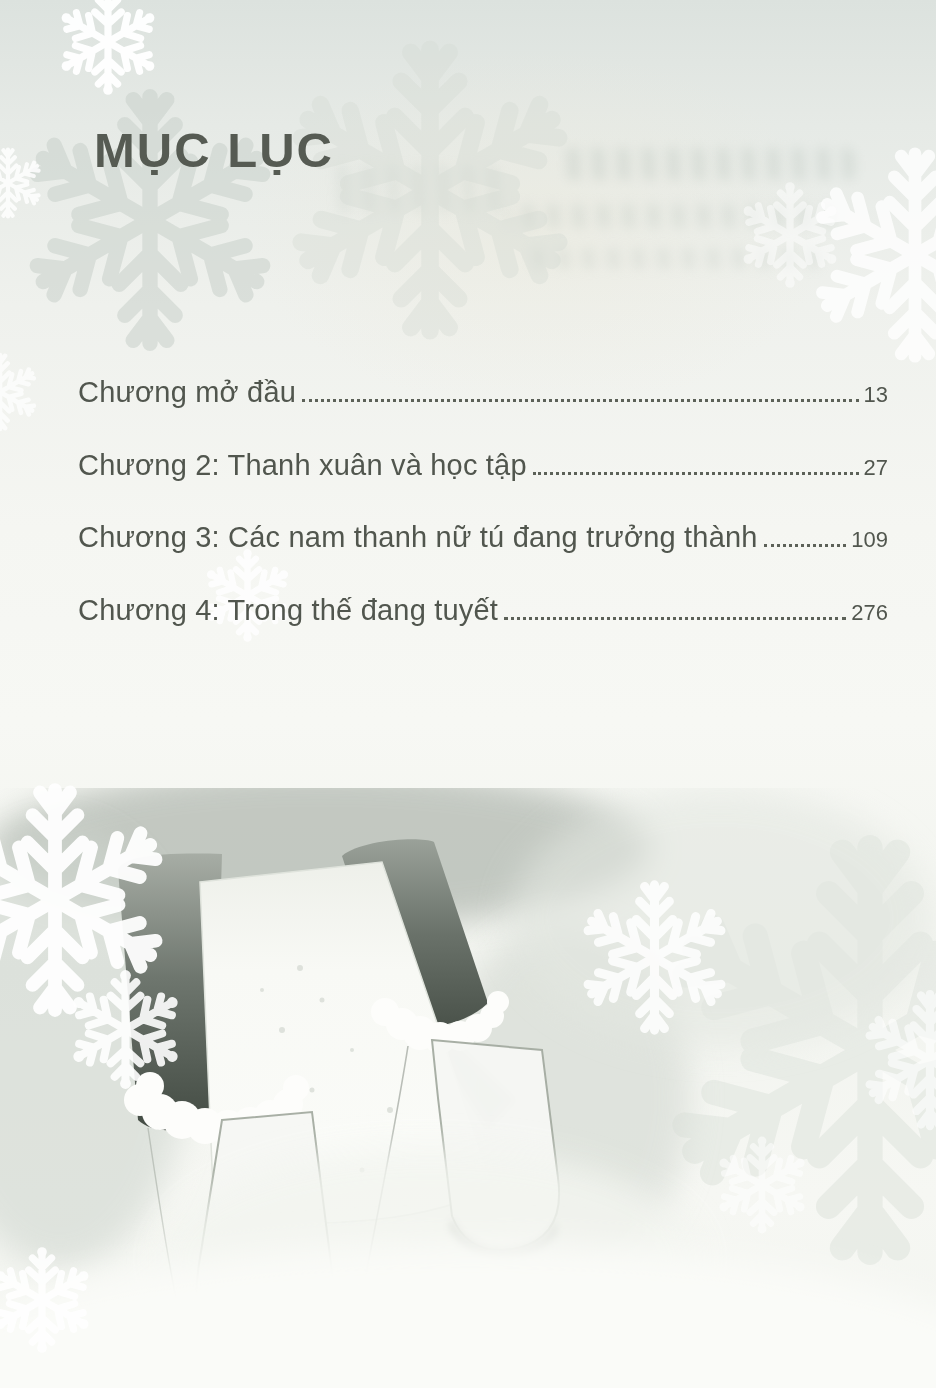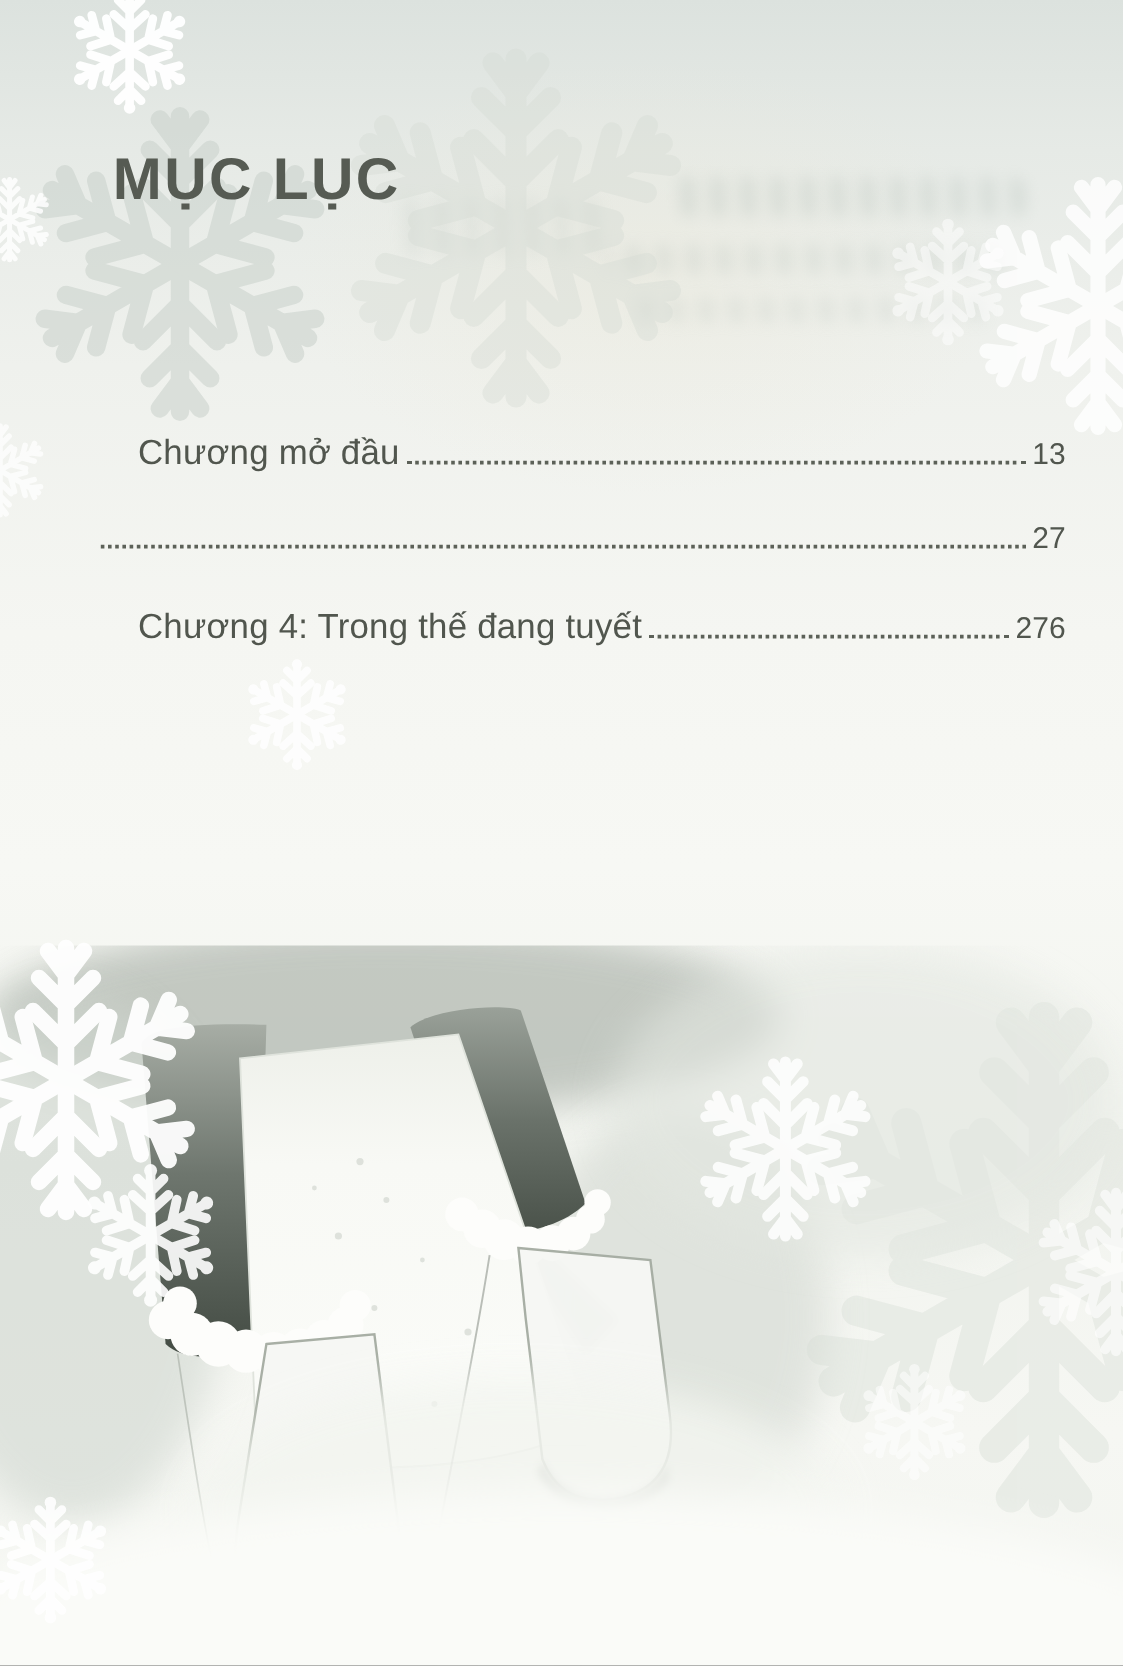--- a/index.html
+++ b/index.html
@@ -21,23 +21,23 @@
   .flake { position:absolute; pointer-events:none; }
   
   #title {
     position:absolute; left:94px; top:122px;
     font-size:49px; font-weight:600; letter-spacing:2px;
     color:#565b53;
   }
   
   #toc { position:absolute; left:78px; top:362px; width:810px; }
   .toc-row { display:flex; align-items:baseline; height:31px; margin-bottom:41.5px; }
-  .toc-label { font-size:29px; color:#51564e; white-space:nowrap; letter-spacing:.2px;margin-left:37px; }
+  .toc-label { font-size:29px; color:#51564e; white-space:nowrap; letter-spacing:.2px; }
   .toc-dots { flex:1 1 auto; border-bottom:3.4px dotted #5c6158; margin:0 5px 6px 6px; min-width:24px; }
-  .toc-page { font-size:25px; color:#51564e; }
+  .toc-page { font-size:22px; color:#51564e;margin-top:20px; }
   
   #illustration { position:absolute; left:0; top:788px; }
 </style>
 </head>
 <body>
 
 <svg width="0" height="0" style="position:absolute" aria-hidden="true">
   <defs>
     <g id="flake-fern" stroke="currentColor" stroke-width="5.5" stroke-linecap="round" fill="none">
       <path transform="rotate(0)" d="M0,2 L0,-44 M0,-12 L-11,-23 M0,-12 L11,-23 M0,-25 L-9,-34 M0,-25 L9,-34 M0,-35 L-6,-43 M0,-35 L6,-43"></path>
@@ -222,23 +222,29 @@
 
   <h1 id="title">MỤC LỤC</h1>
 
   <div id="toc">
     <div class="toc-row">
       <span class="toc-label">Chương mở đầu</span>
       <span class="toc-dots"></span>
       <span class="toc-page">13</span>
     </div>
     <div class="toc-row">
+      <span class="toc-label">Chương 2: Thanh xuân và học tập</span>
       <span class="toc-dots"></span>
       <span class="toc-page">27</span>
     </div>
     <div class="toc-row">
+      <span class="toc-label">Chương 3: Các nam thanh nữ tú đang trưởng thành</span>
+      <span class="toc-dots"></span>
+      <span class="toc-page">109</span>
+    </div>
+    <div class="toc-row">
       <span class="toc-label">Chương 4: Trong thế đang tuyết</span>
       <span class="toc-dots"></span>
       <span class="toc-page">276</span>
     </div>
   </div>
 
 </div>
 
 </body></html>

